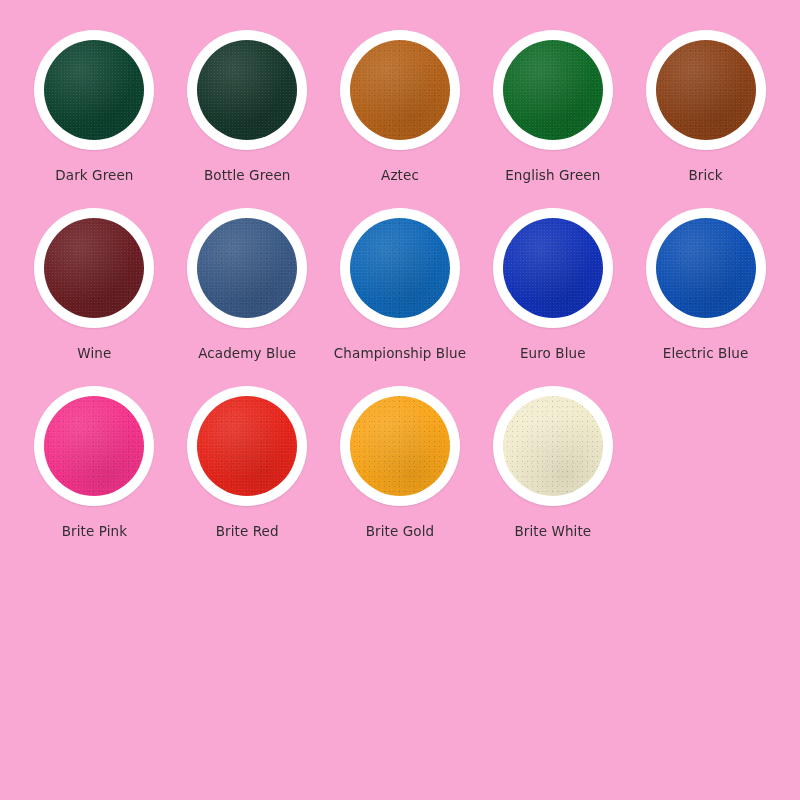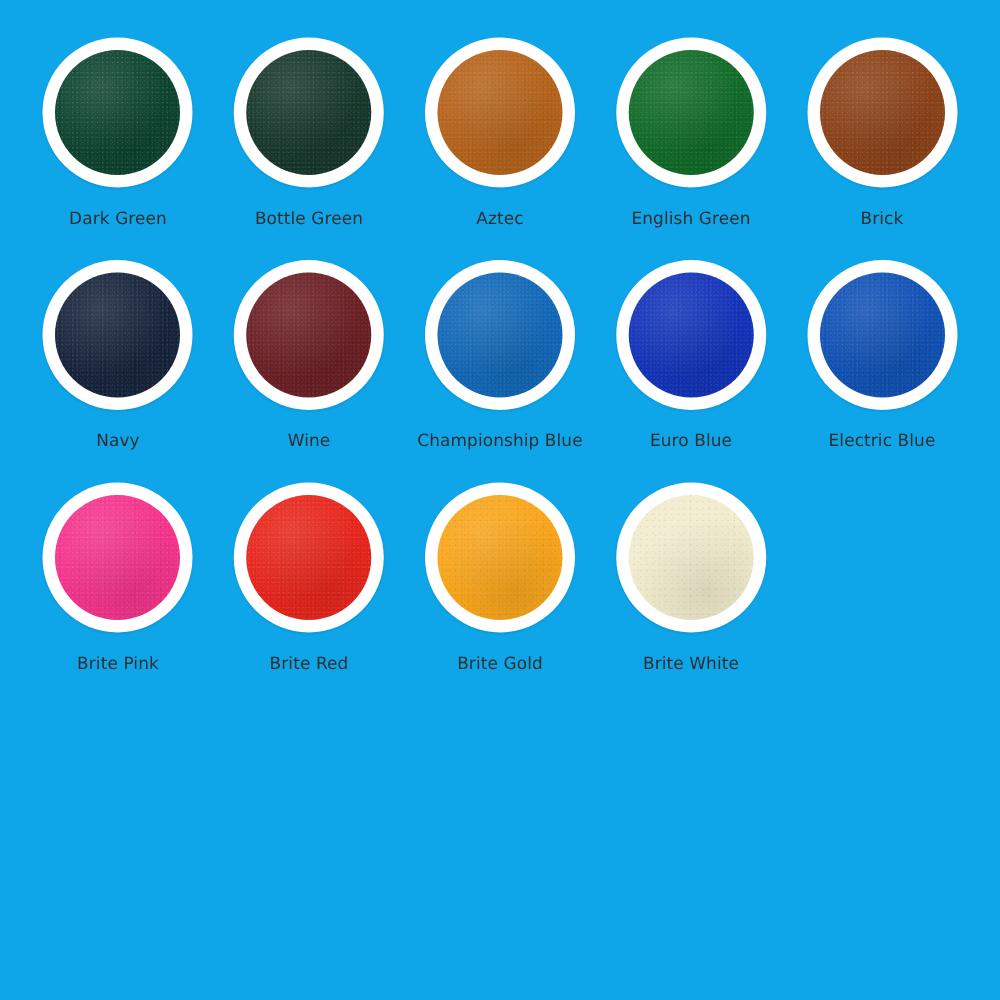--- a/index.html
+++ b/index.html
@@ -90,21 +90,21 @@
     line-height: 1.2;
     color: #2f2f2f;
     text-align: center;
     letter-spacing: 0.1px;
     white-space: nowrap;
   }
 </style>
 </head>
 <body>
 
-<main id="swatch-grid" style="background: #0ea5e9;">
+<main id="swatch-grid" style="background: #f9a8d4;">
     <div class="swatch-cell">
       <div class="swatch-ring" style="background: rgb(255, 255, 255);">
         <div class="swatch-disc" style="background-color: rgb(13, 68, 48);"></div>
       </div>
       <div class="swatch-label">Dark Green</div>
     </div>
     <div class="swatch-cell">
       <div class="swatch-ring" style="background: rgb(255, 255, 255);">
         <div class="swatch-disc" style="background-color: rgb(23, 56, 44);"></div>
       </div>
@@ -123,29 +123,29 @@
       <div class="swatch-label">English Green</div>
     </div>
     <div class="swatch-cell">
       <div class="swatch-ring" style="background: rgb(255, 255, 255);">
         <div class="swatch-disc" style="background-color: rgb(140, 66, 24);"></div>
       </div>
       <div class="swatch-label">Brick</div>
     </div>
     <div class="swatch-cell">
       <div class="swatch-ring" style="background: rgb(255, 255, 255);">
-        <div class="swatch-disc" style="background-color: rgb(22, 36, 60);"></div>
+        <div class="swatch-disc" style="background-color: rgb(107, 31, 36);"></div>
       </div>
-      <div class="swatch-label">Navy</div>
+      <div class="swatch-label">Wine</div>
     </div>
     <div class="swatch-cell">
       <div class="swatch-ring" style="background: rgb(255, 255, 255);">
-        <div class="swatch-disc" style="background-color: rgb(107, 31, 36);"></div>
+        <div class="swatch-disc" style="background-color: rgb(58, 90, 134);"></div>
       </div>
-      <div class="swatch-label">Wine</div>
+      <div class="swatch-label">Academy Blue</div>
     </div>
     <div class="swatch-cell">
       <div class="swatch-ring" style="background: rgb(255, 255, 255);">
         <div class="swatch-disc" style="background-color: rgb(16, 104, 184);"></div>
       </div>
       <div class="swatch-label">Championship Blue</div>
     </div>
     <div class="swatch-cell">
       <div class="swatch-ring" style="background: rgb(255, 255, 255);">
         <div class="swatch-disc" style="background-color: rgb(18, 50, 186);"></div>

